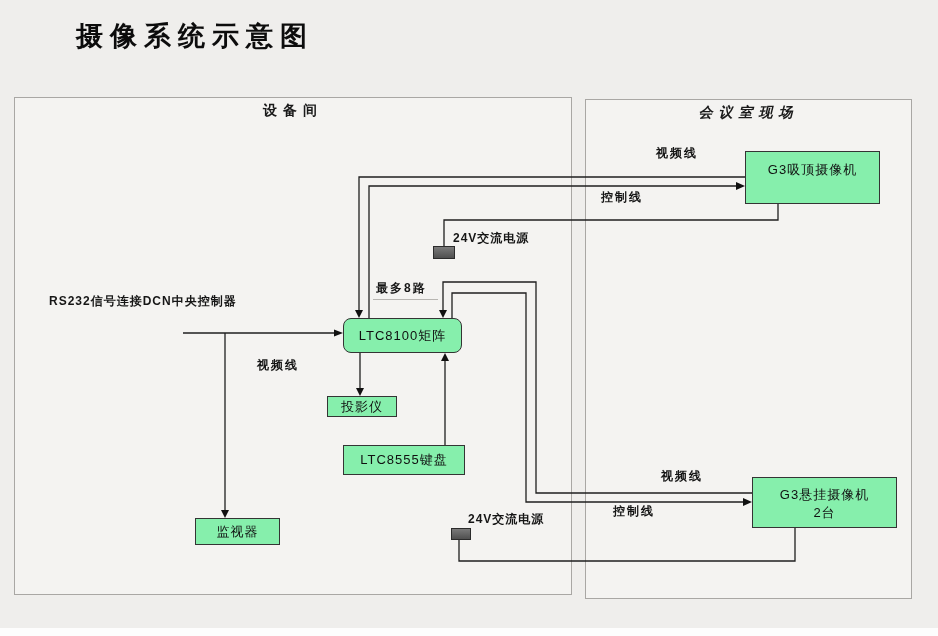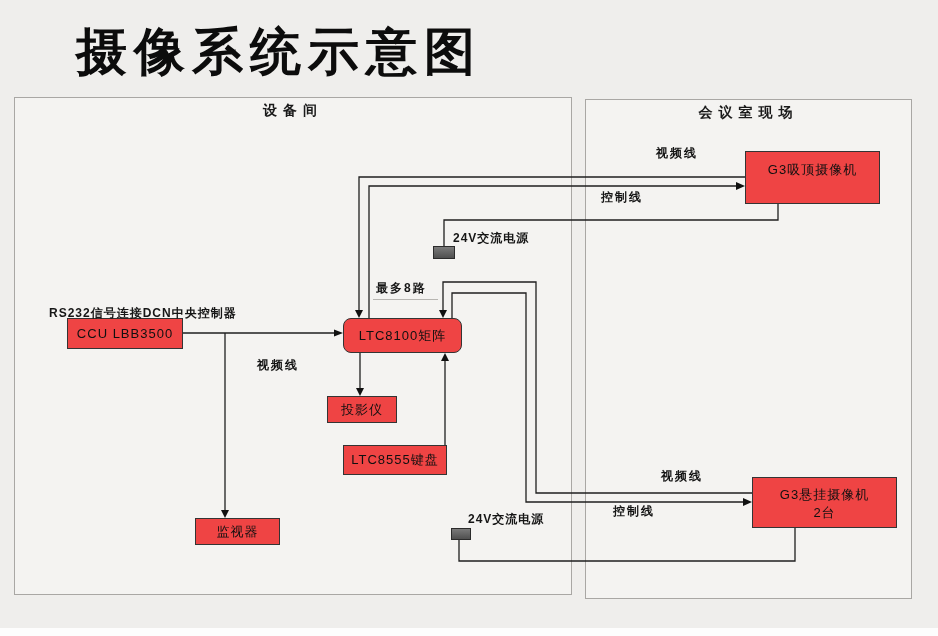--- a/index.html
+++ b/index.html
@@ -4,32 +4,32 @@
 <style>
   html,body{margin:0;padding:0;background:#ffffff;}
   #canvas{
     position:relative;width:938px;height:636px;overflow:hidden;
     background:#efeeec;
     font-family:"Liberation Sans","DejaVu Sans",sans-serif;
     color:#111;
   }
   .page-title{
     position:absolute;left:76px;top:18px;
-    font-size:51px;font-weight:bold;letter-spacing:7px;color:#0c0c0c;
+    font-size:27px;font-weight:bold;letter-spacing:7px;color:#0c0c0c;
     font-family:"Liberation Serif","DejaVu Serif",serif;
   }
   .region{
     position:absolute;background:#f4f3f1;border:1px solid #a9a7a4;
   }
   .region-title{
     position:absolute;top:4px;left:0;right:0;text-align:center;
     font-size:14px;font-weight:bold;letter-spacing:6px;color:#1a1a1a;
   }
   .node{
-    position:absolute;background:#ef4444;border:1px solid #343434;
+    position:absolute;background:#86efac;border:1px solid #343434;
     display:flex;align-items:center;justify-content:center;
     font-size:13px;letter-spacing:1px;color:#101010;box-sizing:border-box;
     z-index:3;
   }
   .node.toptext{align-items:flex-start;padding-top:9px;}
   .node.twoline{flex-direction:column;justify-content:center;line-height:1.35;padding-top:2px;}
   .wire-label{
     position:absolute;font-size:12px;letter-spacing:2px;color:#161616;z-index:4;white-space:nowrap;font-weight:bold;
   }
   .power-block{
@@ -50,21 +50,21 @@
 <body>
 
 <div id="canvas">
 
   <div class="page-title">摄像系统示意图</div>
 
   <div class="region" style="left:14px;top:97px;width:539px;height:496px;padding-left:17px;">
     <div class="region-title">设备间</div>
   </div>
 
-  <div class="region" style="left:585px;top:99px;width:325px;height:498px;">
+  <div class="region" style="left:585px;top:99px;width:325px;height:498px;font-style:italic;">
     <div class="region-title">会议室现场</div>
   </div>
 
   <svg class="wires" width="938" height="636" viewBox="0 0 938 636">
 
     <path d="M183,333 H334"></path>
     <polygon points="343,333 334,329.5 334,336.5"></polygon>
 
     <path d="M225,333 V510"></path>
     <polygon points="225,518 221,510 229,510"></polygon>
@@ -85,53 +85,50 @@
 
     <path d="M752,493 H536 V282 H443 V310"></path>
     <polygon points="443,318 439,310 447,310"></polygon>
 
     <path d="M452,318 V293 H526 V502 H743"></path>
     <polygon points="752,502 743,498 743,506"></polygon>
 
     <path d="M459,538 V561 H795 V528"></path>
   </svg>
 
-  <div class="node" style="left:67px;top:318px;width:116px;height:31px;">
-    <span>CCU LBB3500</span>
-  </div>
 
   <div class="node" style="left:343px;top:318px;width:119px;height:35px;border-radius:8px;">
     <span>LTC8100矩阵</span>
   </div>
 
-  <div class="node" style="left:327px;top:396px;width:70px;height:27px;">
+  <div class="node" style="left:327px;top:396px;width:70px;height:21px;">
     <span>投影仪</span>
   </div>
 
-  <div class="node" style="left:343px;top:445px;width:104px;height:30px;">
+  <div class="node" style="left:343px;top:445px;width:122px;height:30px;">
     <span>LTC8555键盘</span>
   </div>
 
   <div class="node" style="left:187px;top:518px;width:85px;height:27px;margin-left:8px;">
     <span>监视器</span>
   </div>
 
   <div class="node toptext" style="left:745px;top:151px;width:135px;height:53px;">
     <span>G3吸顶摄像机</span>
   </div>
 
   <div class="node twoline" style="left:752px;top:477px;width:145px;height:51px;">
     <span>G3悬挂摄像机</span>
     <span>2台</span>
   </div>
 
   <div class="power-block" style="left:433px;top:246px;width:20px;height:11px;"></div>
   <div class="power-block" style="left:451px;top:528px;width:18px;height:10px;"></div>
 
-  <div class="wire-label" style="left:49px;top:293px;letter-spacing:1px;margin-top:12px;">RS232信号连接DCN中央控制器</div>
+  <div class="wire-label" style="left:49px;top:293px;letter-spacing:1px;">RS232信号连接DCN中央控制器</div>
 
   <div class="wire-label" style="left:376px;top:272px;margin-top:8px;">最多8路</div>
   <div class="note-underline" style="left:373px;top:299px;width:65px;"></div>
 
   <div class="wire-label" style="left:257px;top:357px;">视频线</div>
 
   <div class="wire-label" style="left:656px;top:145px;">视频线</div>
   <div class="wire-label" style="left:601px;top:189px;">控制线</div>
   <div class="wire-label" style="left:453px;top:230px;letter-spacing:1px;">24V交流电源</div>
 

